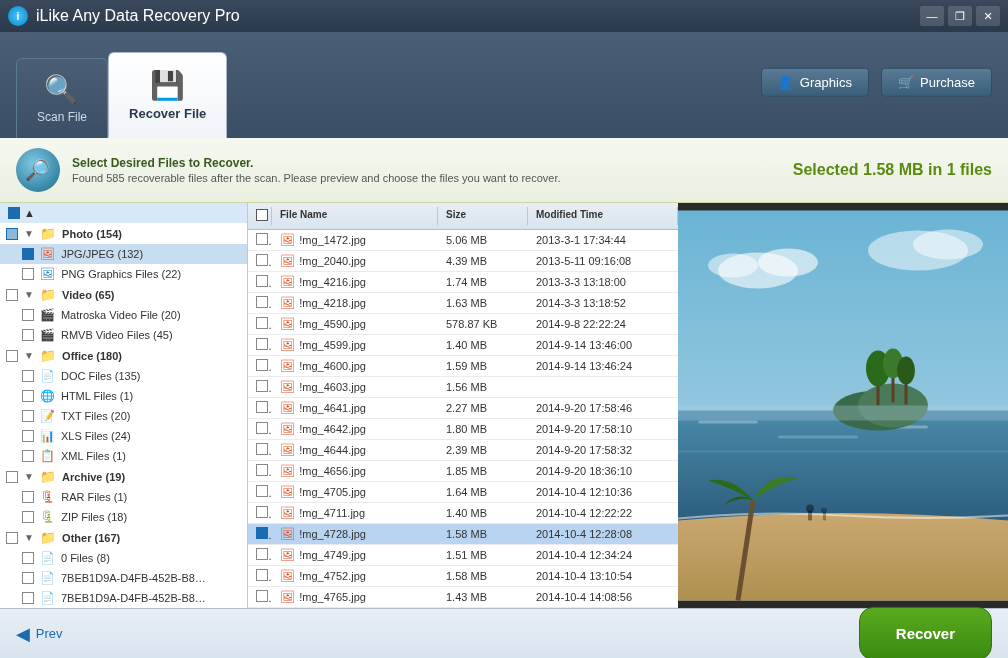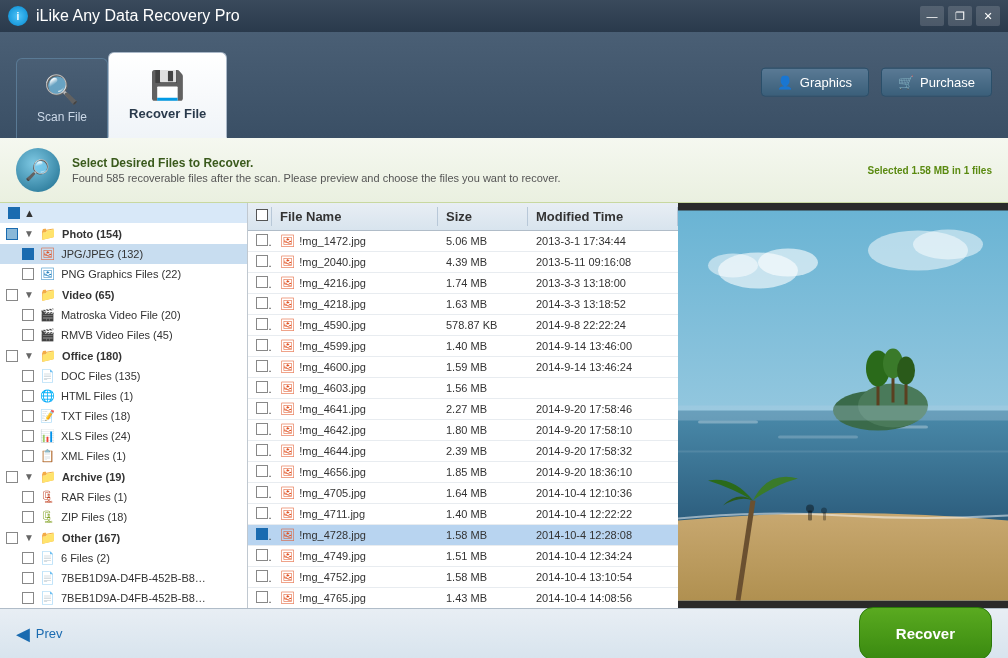--- a/index.html
+++ b/index.html
@@ -121,21 +121,21 @@
     .info-bar-left { display: flex; align-items: center; gap: 12px; }
     .info-icon {
       width: 44px; height: 44px;
       background: radial-gradient(circle at 40% 35%, #7ec8e3, #1a6b8c);
       border-radius: 50%;
       display: flex; align-items: center; justify-content: center;
       font-size: 20px; color: white;
     }
     .info-text-main { font-size: 12px; font-weight: bold; color: #3a5a1c; }
     .info-text-sub { font-size: 11px; color: #555; margin-top: 2px; text-align: center; }
-    .info-selected { color: #5a8a10; font-weight: bold; font-size: 10px; }
+    .info-selected { color: #5a8a10; font-weight: bold; font-size: 16px; }
 
     
     .main-content {
       flex: 1;
       display: flex;
       background: white;
       overflow: hidden;
     }
 
     
@@ -210,21 +210,21 @@
       display: grid;
       grid-template-columns: 24px 1fr 90px 150px;
       background: linear-gradient(180deg, #e8eef4 0%, #d8e4ee 100%);
       border-bottom: 1px solid #b0bcc8;
       padding: 4px 0;
     }
     .file-table-header-cell {
       padding: 2px 8px;
       font-weight: 600;
       color: #333;
-      font-size: 13px;
+      font-size: 10px;
       border-right: 1px solid #b8c8d8;
     }
     .file-table-body {
       flex: 1;
       overflow-y: auto;
     }
     .file-table-body::-webkit-scrollbar { width: 8px; }
     .file-table-body::-webkit-scrollbar-track { background: #f0f0f0; }
     .file-table-body::-webkit-scrollbar-thumb { background: #aaa; border-radius: 4px; }
 
@@ -414,21 +414,21 @@
           <span>DOC Files (135)</span>
         </div>
         <div class="tree-item sub">
           <div class="tree-checkbox"></div>
           <span class="icon-html">🌐</span>
           <span>HTML Files (1)</span>
         </div>
         <div class="tree-item sub">
           <div class="tree-checkbox"></div>
           <span class="icon-txt">📝</span>
-          <span>TXT Files (18)</span>
+          <span>TXT Files (20)</span>
         </div>
         <div class="tree-item sub">
           <div class="tree-checkbox"></div>
           <span class="icon-xls">📊</span>
           <span>XLS Files (24)</span>
         </div>
         <div class="tree-item sub">
           <div class="tree-checkbox"></div>
           <span class="icon-xml">📋</span>
           <span>XML Files (1)</span>
@@ -453,21 +453,21 @@
 
         <div class="tree-item category">
           <div class="tree-checkbox"></div>
           <span class="arrow">▼</span>
           <span class="icon-folder">📁</span>
           <span>Other (167)</span>
         </div>
         <div class="tree-item sub">
           <div class="tree-checkbox"></div>
           <span class="icon-other">📄</span>
-          <span>6 Files (2)</span>
+          <span>0 Files (8)</span>
         </div>
         <div class="tree-item sub">
           <div class="tree-checkbox"></div>
           <span class="icon-other">📄</span>
           <span style="overflow:hidden;text-overflow:ellipsis;white-space:nowrap;max-width:150px;">7BEB1D9A-D4FB-452B-B81B-A1CEC7D20...</span>
         </div>
         <div class="tree-item sub">
           <div class="tree-checkbox"></div>
           <span class="icon-other">📄</span>
           <span style="overflow:hidden;text-overflow:ellipsis;white-space:nowrap;max-width:150px;">7BEB1D9A-D4FB-452B-B81B-A1CEC7D20...</span>

